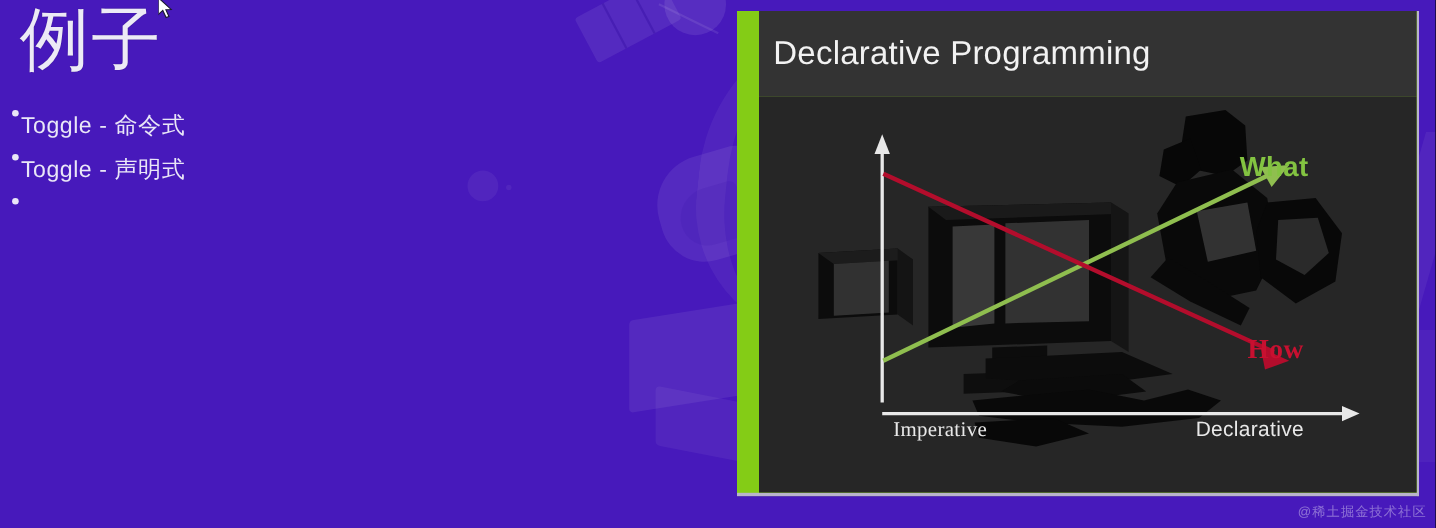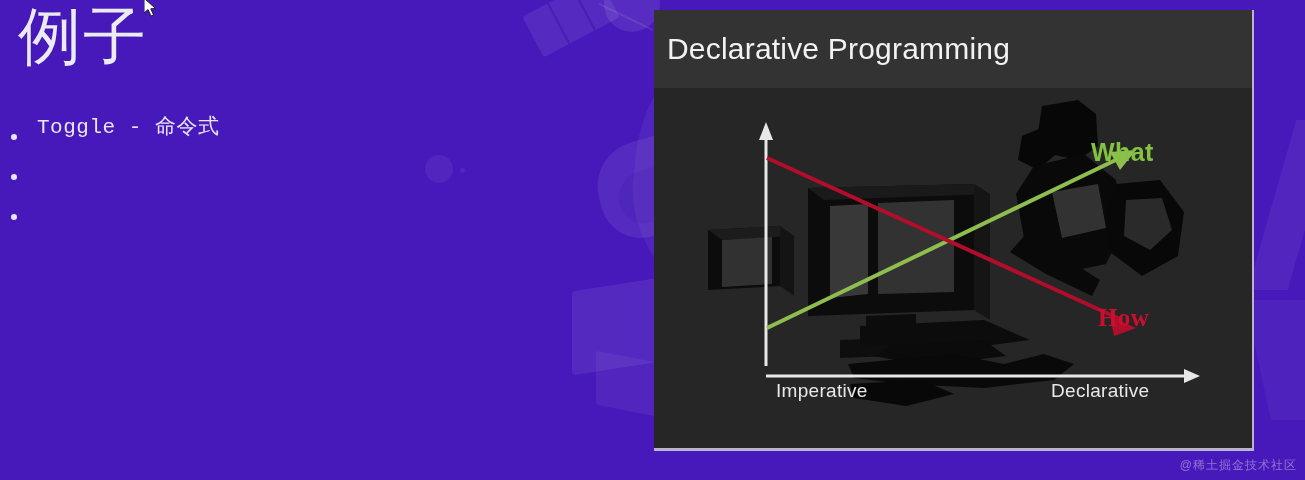--- a/index.html
+++ b/index.html
@@ -120,47 +120,47 @@
   .bullets {
     position: absolute;
     left: 8px;
     top: 100px;
     margin: 0;
     padding: 0;
     list-style: none;
   }
   .bullets li {
     display: flex;
-    align-items: flex-end;
-    gap: 20px;
+    align-items: flex-start;
+    gap: 2px;
     height: 40px;
     font-size: 21px;
     color: #e9e6f7;
     letter-spacing: 0.5px;
-    font-family: Liberation Mono, monospace;
   }
   .bullets li .dot {
     width: 6px; height: 6px;
     border-radius: 50%;
     background: #e9e6f7;
     flex: none;
     margin-left: 3px;
   }
 
   
   .panel {
     position: absolute;
-    left: 654px;
+    left: 670px;
     top: 10px;
     width: 598px;
     height: 438px;
     background: #84cc16;
     border-right: 2px solid #b9b4cb;
     border-bottom: 3px solid #b9b4cb;
     overflow: hidden;
+    padding-left: 20px;
   }
   .panel-header {
     height: 78px;
     background: #333333;
     display: flex;
     align-items: center;
     padding-left: 13px;
     box-sizing: border-box;
   }
   .panel-header .htitle {
@@ -182,21 +182,21 @@
     height: 360px;
   }
 
   .axis-label {
     position: absolute;
     color: #e8e8e8;
     font-size: 19px;
     letter-spacing: 0.3px;
     white-space: nowrap;
   }
-  .lbl-imperative { left: 122px; top: 292px; }
+  .lbl-imperative { left: 122px; top: 292px; font-family: Liberation Serif, serif; }
   .lbl-declarative { left: 386px; top: 292px; margin-left: 11px; }
 
   .line-label {
     position: absolute;
     font-size: 25px;
     font-weight: 600;
     white-space: nowrap;
     letter-spacing: 0.4px;
     margin-top: 40px;
   }
@@ -245,20 +245,21 @@
 
   <div class="slide-title">例子</div>
 
   <ul class="bullets">
     <li>
       <span class="dot"></span>
       <span>Toggle - 命令式</span>
     </li>
     <li>
       <span class="dot"></span>
+      <span>Toggle - 声明式</span>
     </li>
     <li>
       <span class="dot"></span>
     </li>
   </ul>
 
   <div class="panel">
     <div class="panel-header">
       <span class="htitle">Declarative Programming</span>
     </div>

